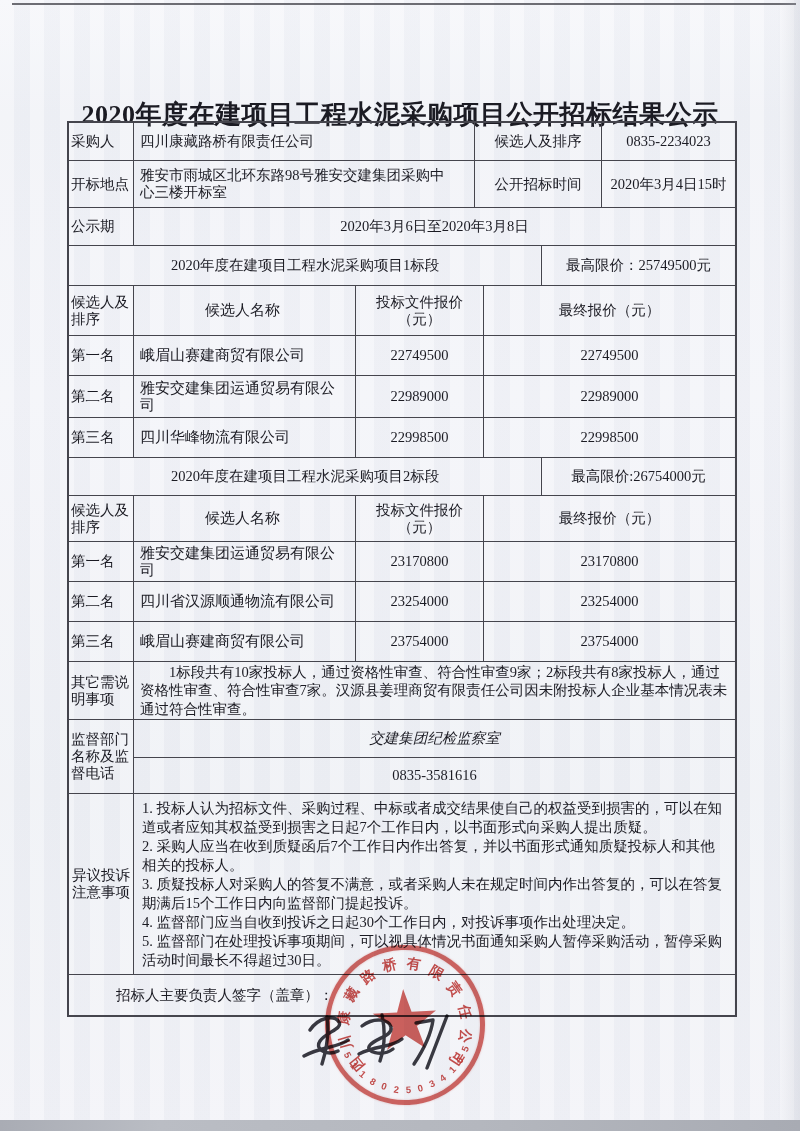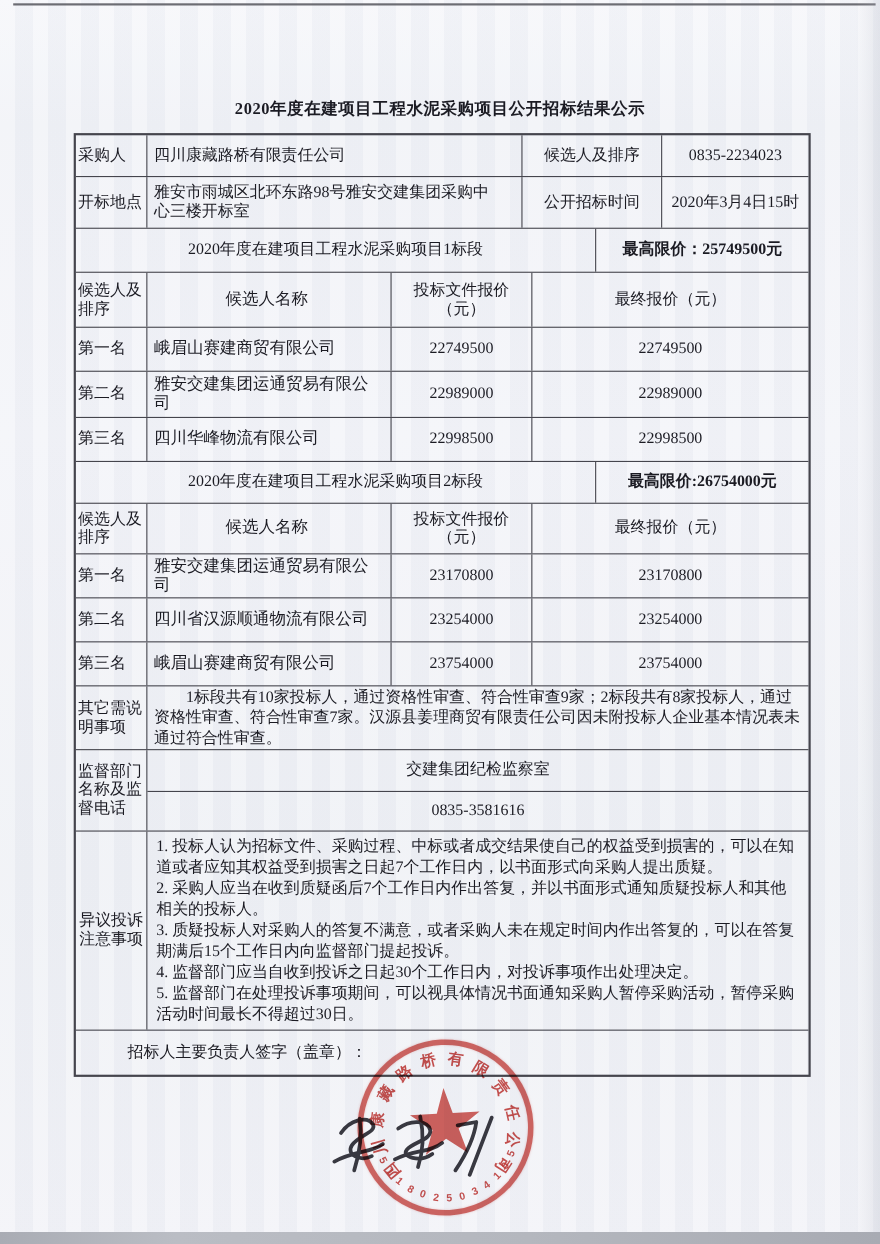--- a/index.html
+++ b/index.html
@@ -20,21 +20,21 @@
       linear-gradient(180deg,#f5f6fa 0%,#eff1f6 10%,#f2f3f8 35%,#edeff4 70%,#f1f2f7 100%);
   }
   .scan-top-edge{position:absolute;left:12px;right:4px;top:3px;height:2px;background:#55555c;opacity:.85;}
   .scan-bottom-strip{position:absolute;left:0;right:0;bottom:0;height:11px;
     background:linear-gradient(90deg,#a9acb4,#babdc4 20%,#b4b7be 60%,#a8abb3);}
   .scan-right-shade{position:absolute;top:0;bottom:11px;right:0;width:22px;
     background:linear-gradient(270deg,rgba(180,184,196,.25),rgba(180,184,196,0));}
 
   .title{
     position:absolute;left:0;right:0;top:80px;text-align:center;
-    font-size:15px;font-weight:bold;letter-spacing:.5px;
+    font-size:26px;font-weight:bold;letter-spacing:.5px;
   }
 
   .tbl{
     position:absolute;left:67px;top:121px;width:670px;
     border:2px solid var(--line);box-sizing:border-box;
     font-size:14.5px;line-height:17px;
   }
   .tr{display:flex;border-bottom:1px solid var(--line);box-sizing:border-box;}
   .tr:last-child{border-bottom:none;padding-left:41px;}
   .td{
@@ -50,25 +50,25 @@
 
   .c-label{width:65px;padding:1px 2px;}
   .c-wide{width:341px;padding:1px 20px 1px 6px;}
   .c-mid{width:127px;}
   .c-val{flex:1;}
   .k-rank{width:65px;padding:1px 2px;}
   .k-name{width:222px;padding:1px 10px 1px 6px;font-size:15px;line-height:17px;}
   .k-bid{width:128px;}
   .k-final{flex:1;}
   .s-title{width:473px;}
-  .s-max{flex:1;font-weight:bold;}
+  .s-max{flex:1;}
 
   .supv-right{flex:1;display:flex;flex-direction:column;}
   .supv-sub{display:flex;align-items:center;justify-content:center;box-sizing:border-box;}
-  .supv-a{height:38px;border-bottom:1px solid var(--line);}
+  .supv-a{height:38px;border-bottom:1px solid var(--line);font-style:italic;}
   .supv-b{flex:1;}
 
   .notes-text{display:block;text-indent:2em;line-height:18.5px;align-self:center;}
   .obj-cell{flex:1;display:block;padding:5px 8px 4px 8px;line-height:19px;}
   .obj-item{display:block;}
 
   .sig-row{padding-left:6px;}
 
   
   .seal{
@@ -120,20 +120,24 @@
     <div class="td c-val ctr last">0835-2234023</div>
   </div>
 
   <div class="tr h47">
     <div class="td c-label">开标地点</div>
     <div class="td c-wide">雅安市雨城区北环东路98号雅安交建集团采购中心三楼开标室</div>
     <div class="td c-mid ctr">公开招标时间</div>
     <div class="td c-val ctr last">2020年3月4日15时</div>
   </div>
 
+  <div class="tr h38">
+    <div class="td c-label">公示期</div>
+    <div class="td c-val ctr last">2020年3月6日至2020年3月8日</div>
+  </div>
 
   <div class="tr h40">
     <div class="td s-title ctr">2020年度在建项目工程水泥采购项目1标段</div>
     <div class="td s-max ctr last">最高限价：25749500元</div>
   </div>
 
   <div class="tr h50">
     <div class="td k-rank">候选人及排序</div>
     <div class="td k-name ctr">候选人名称</div>
     <div class="td k-bid ctr">投标文件报价（元）</div>

